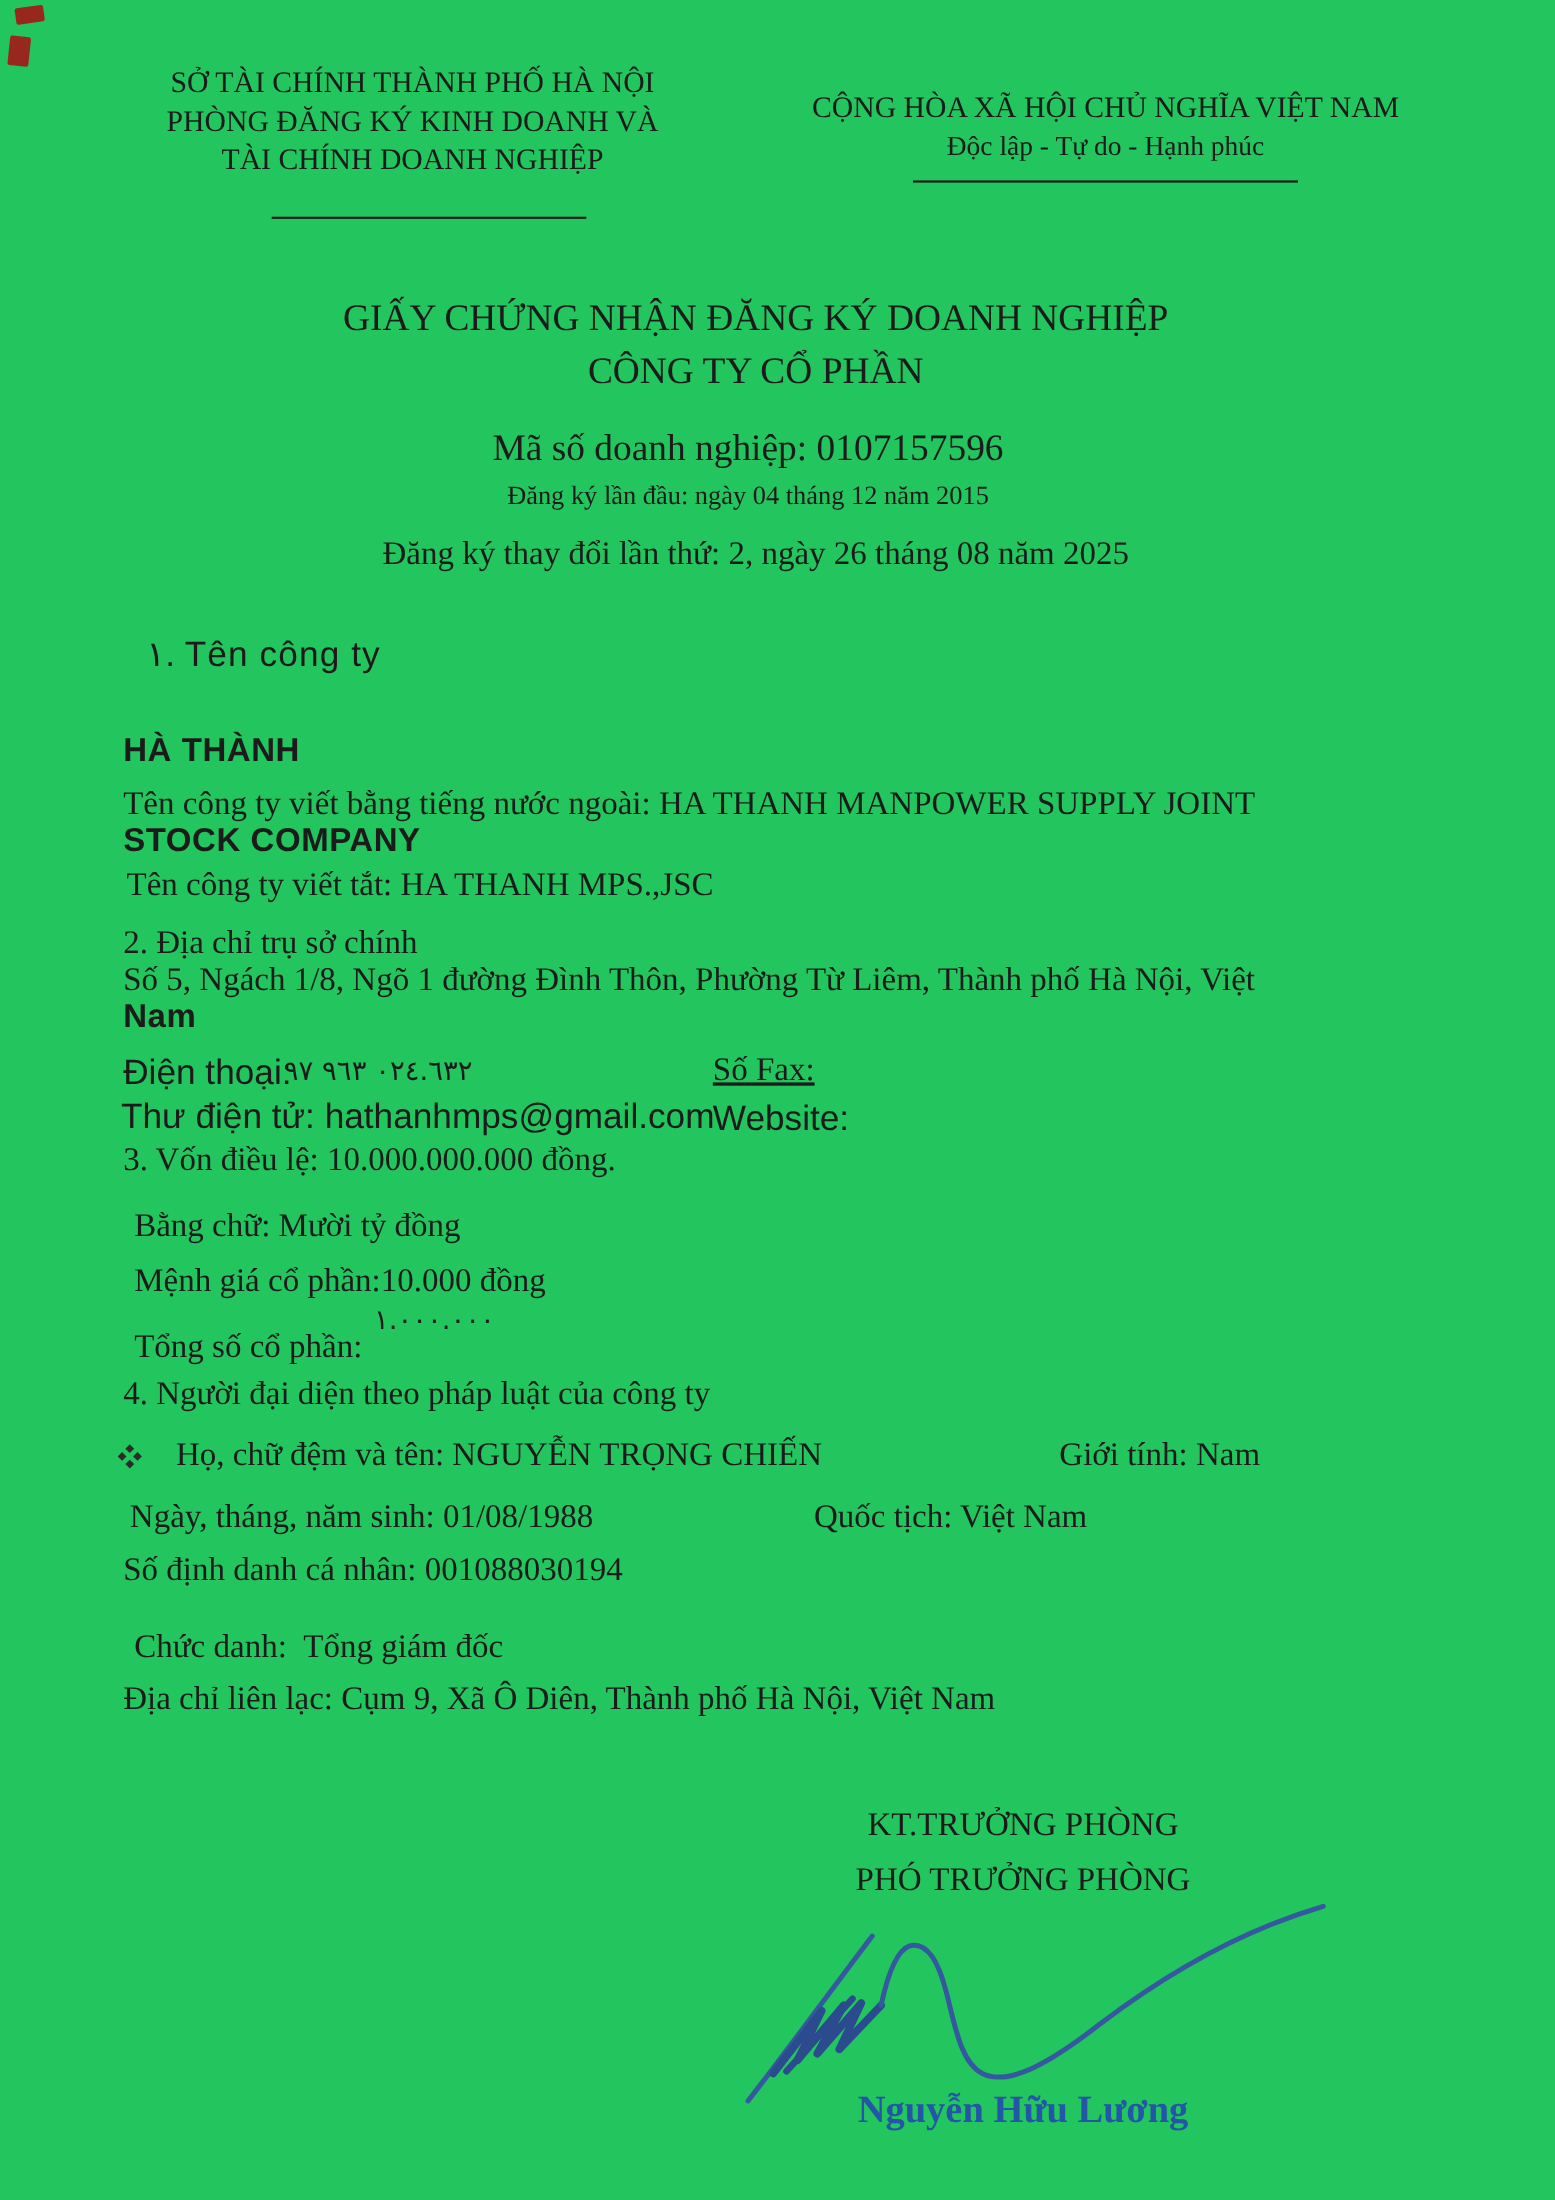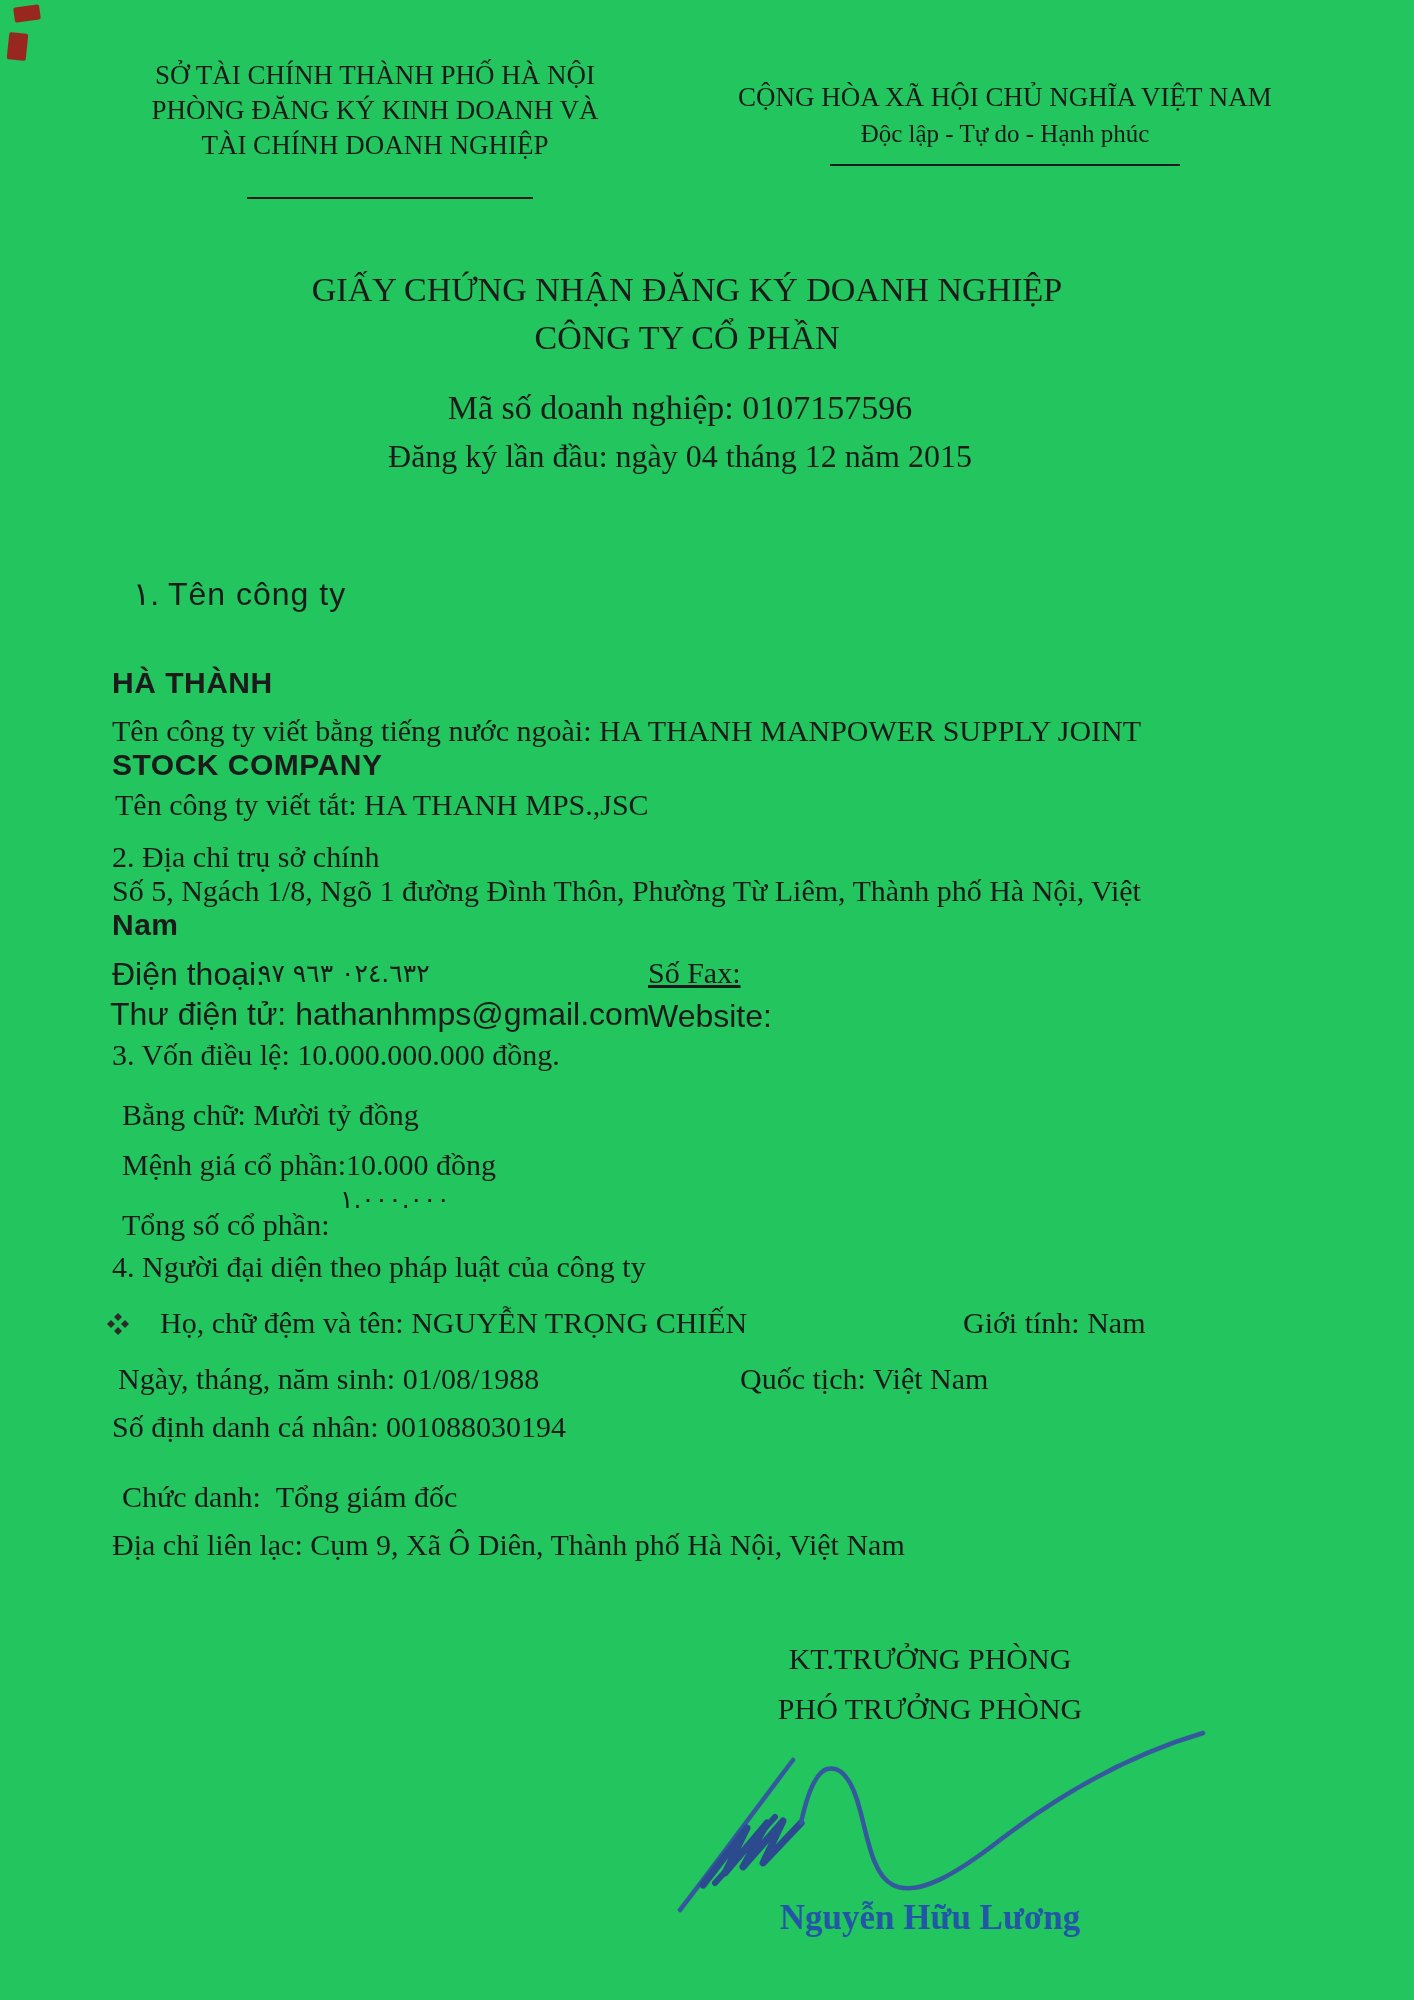--- a/index.html
+++ b/index.html
@@ -32,21 +32,22 @@
   <div class="rule" style="left:247px;top:197px;width:286px;"></div>
 
   <div class="abs center" style="left:660px;top:82px;width:690px;font-size:27px;">CỘNG HÒA XÃ HỘI CHỦ NGHĨA VIỆT NAM</div>
   <div class="abs center" style="left:660px;top:120px;width:690px;font-size:25px;">Độc lập - Tự do - Hạnh phúc</div>
   <div class="rule" style="left:830px;top:164px;width:350px;"></div>
 
   <div class="abs center" style="left:0px;top:270px;width:1374px;font-size:34px;">GIẤY CHỨNG NHẬN ĐĂNG KÝ DOANH NGHIỆP</div>
   <div class="abs center" style="left:0px;top:318px;width:1374px;font-size:34px;">CÔNG TY CỔ PHẦN</div>
 
   <div class="abs center" style="left:0px;top:388px;width:1360px;font-size:34px;">Mã số doanh nghiệp: 0107157596</div>
-  <div class="abs center" style="left:0px;top:438px;width:1360px;font-size:32px;">Đăng ký lần đầu: ngày 04 tháng 12 năm 2015</div>
+  <div class="abs center" style="left:0px;top:438px;width:1360px;font-size:24px;">Đăng ký lần đầu: ngày 04 tháng 12 năm 2015</div>
+  <div class="abs center" style="left:0px;top:487px;width:1374px;font-size:30px;">Đăng ký thay đổi lần thứ: 2, ngày 26 tháng 08 năm 2025</div>
 
   <div class="abs sans" style="left:133px;top:576px;font-size:32px;letter-spacing:1px;">١. Tên công ty</div>
   <div class="abs sanscaps" style="left:112px;top:666px;">HÀ THÀNH</div>
   <div class="abs serif" style="left:112px;top:714px;">Tên công ty viết bằng tiếng nước ngoài: HA THANH MANPOWER SUPPLY JOINT</div>
   <div class="abs sanscaps" style="left:112px;top:748px;">STOCK COMPANY</div>
   <div class="abs serif" style="left:115px;top:788px;">Tên công ty viết tắt: HA THANH MPS.,JSC</div>
 
   <div class="abs serif" style="left:112px;top:840px;">2. Địa chỉ trụ sở chính</div>
   <div class="abs serif" style="left:112px;top:874px;">Số 5, Ngách 1/8, Ngõ 1 đường Đình Thôn, Phường Từ Liêm, Thành phố Hà Nội, Việt</div>
   <div class="abs sanscaps" style="left:112px;top:908px;">Nam</div>

